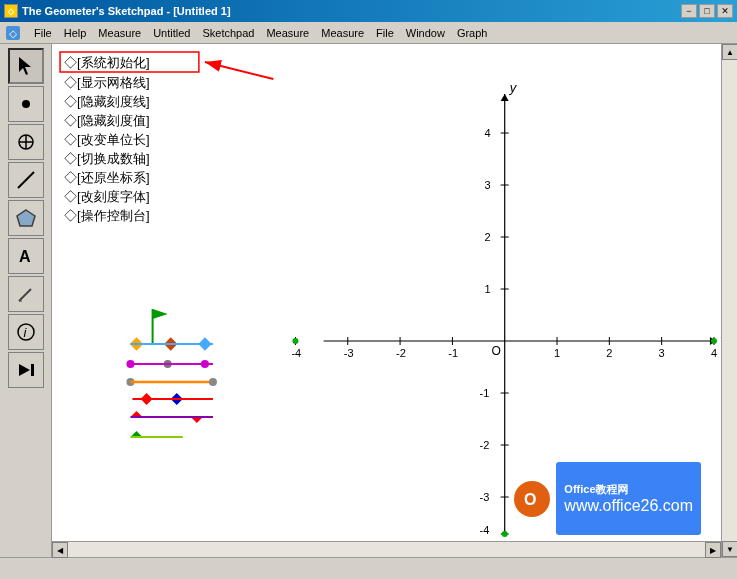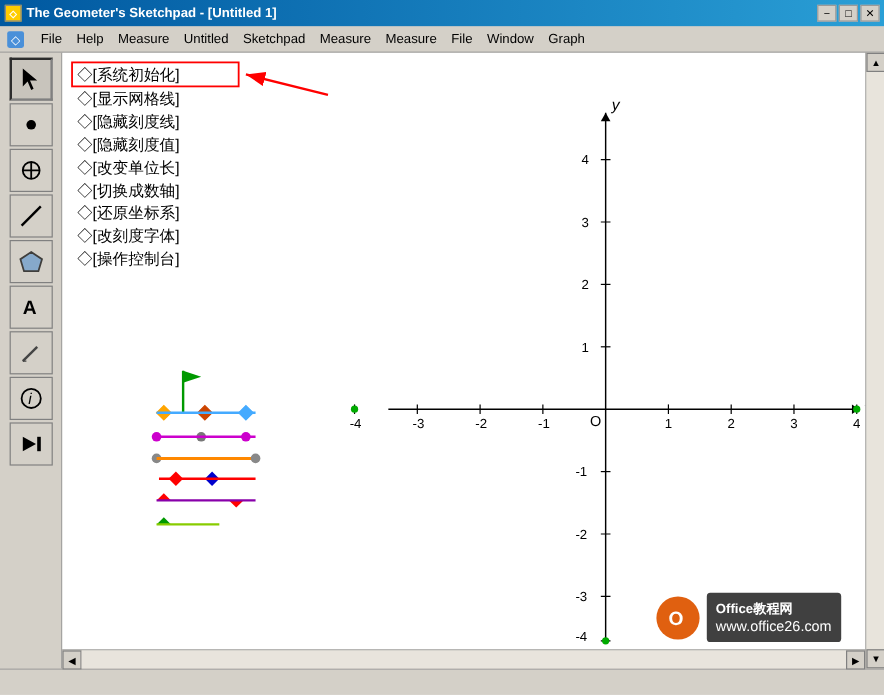--- a/index.html
+++ b/index.html
@@ -357,23 +357,23 @@
         <polygon points="78,393 84,387 90,393" fill="#009900"></polygon>
         <line x1="78" y1="393" x2="130" y2="393" stroke="#88cc00" stroke-width="2"></line>
       </svg>
 
       <div style="position:absolute; bottom:6px; right:20px; display:flex; align-items:center; gap:6px; z-index:50;">
         <div style="width:36px;height:36px;background:#e06010;border-radius:50%;display:flex;align-items:center;justify-content:center;">
           <svg width="24" height="24" viewBox="0 0 24 24">
             <text x="4" y="18" font-size="16" fill="white" font-weight="bold">O</text>
           </svg>
         </div>
-        <div style="background:#404040;padding:6px 8px;border-radius:3px;">
+        <div style="background:#3b82f6;padding:20px 8px;border-radius:3px;">
           <div style="color:white;font-size:11px;font-weight:bold;">Office教程网</div>
-          <div style="color:white;font-size:12px;">www.office26.com</div>
+          <div style="color:white;font-size:16px;">www.office26.com</div>
         </div>
       </div>
     </div>
 
     <div style="height:16px; display:flex; background:#d4d0c8; border-top:1px solid #999;">
       <div class="scroll-btn">◀</div>
       <div style="flex:1; background:#e8e4dc;"></div>
       <div class="scroll-btn">▶</div>
     </div>
   </div>

